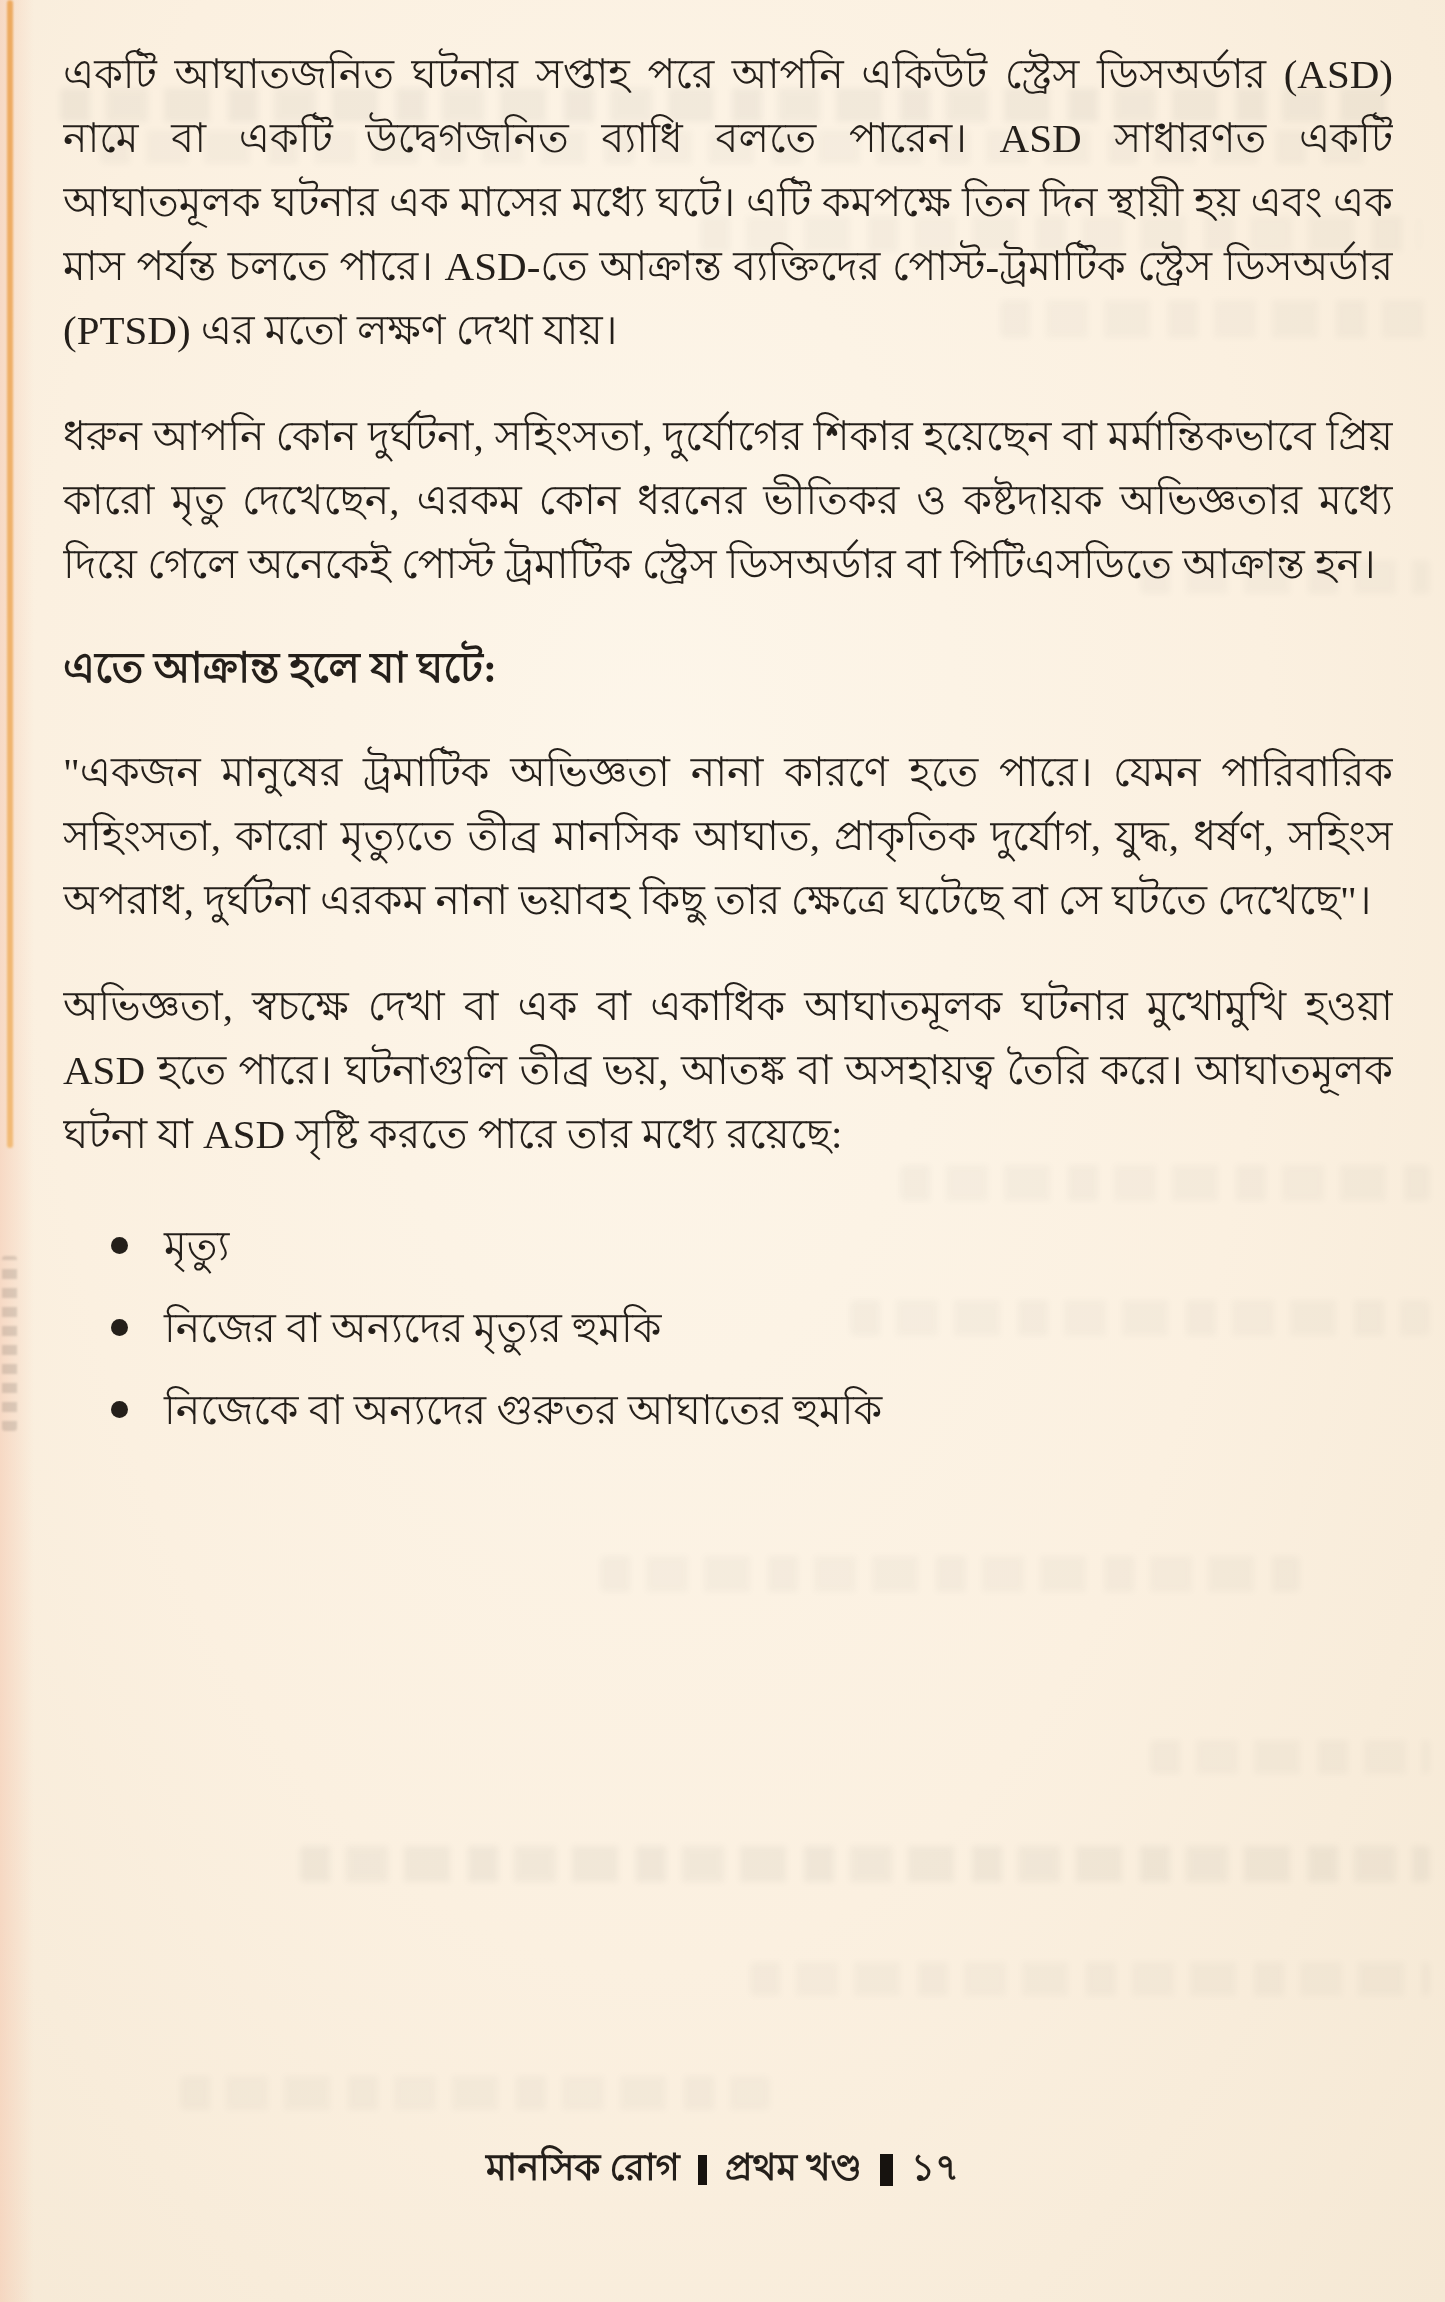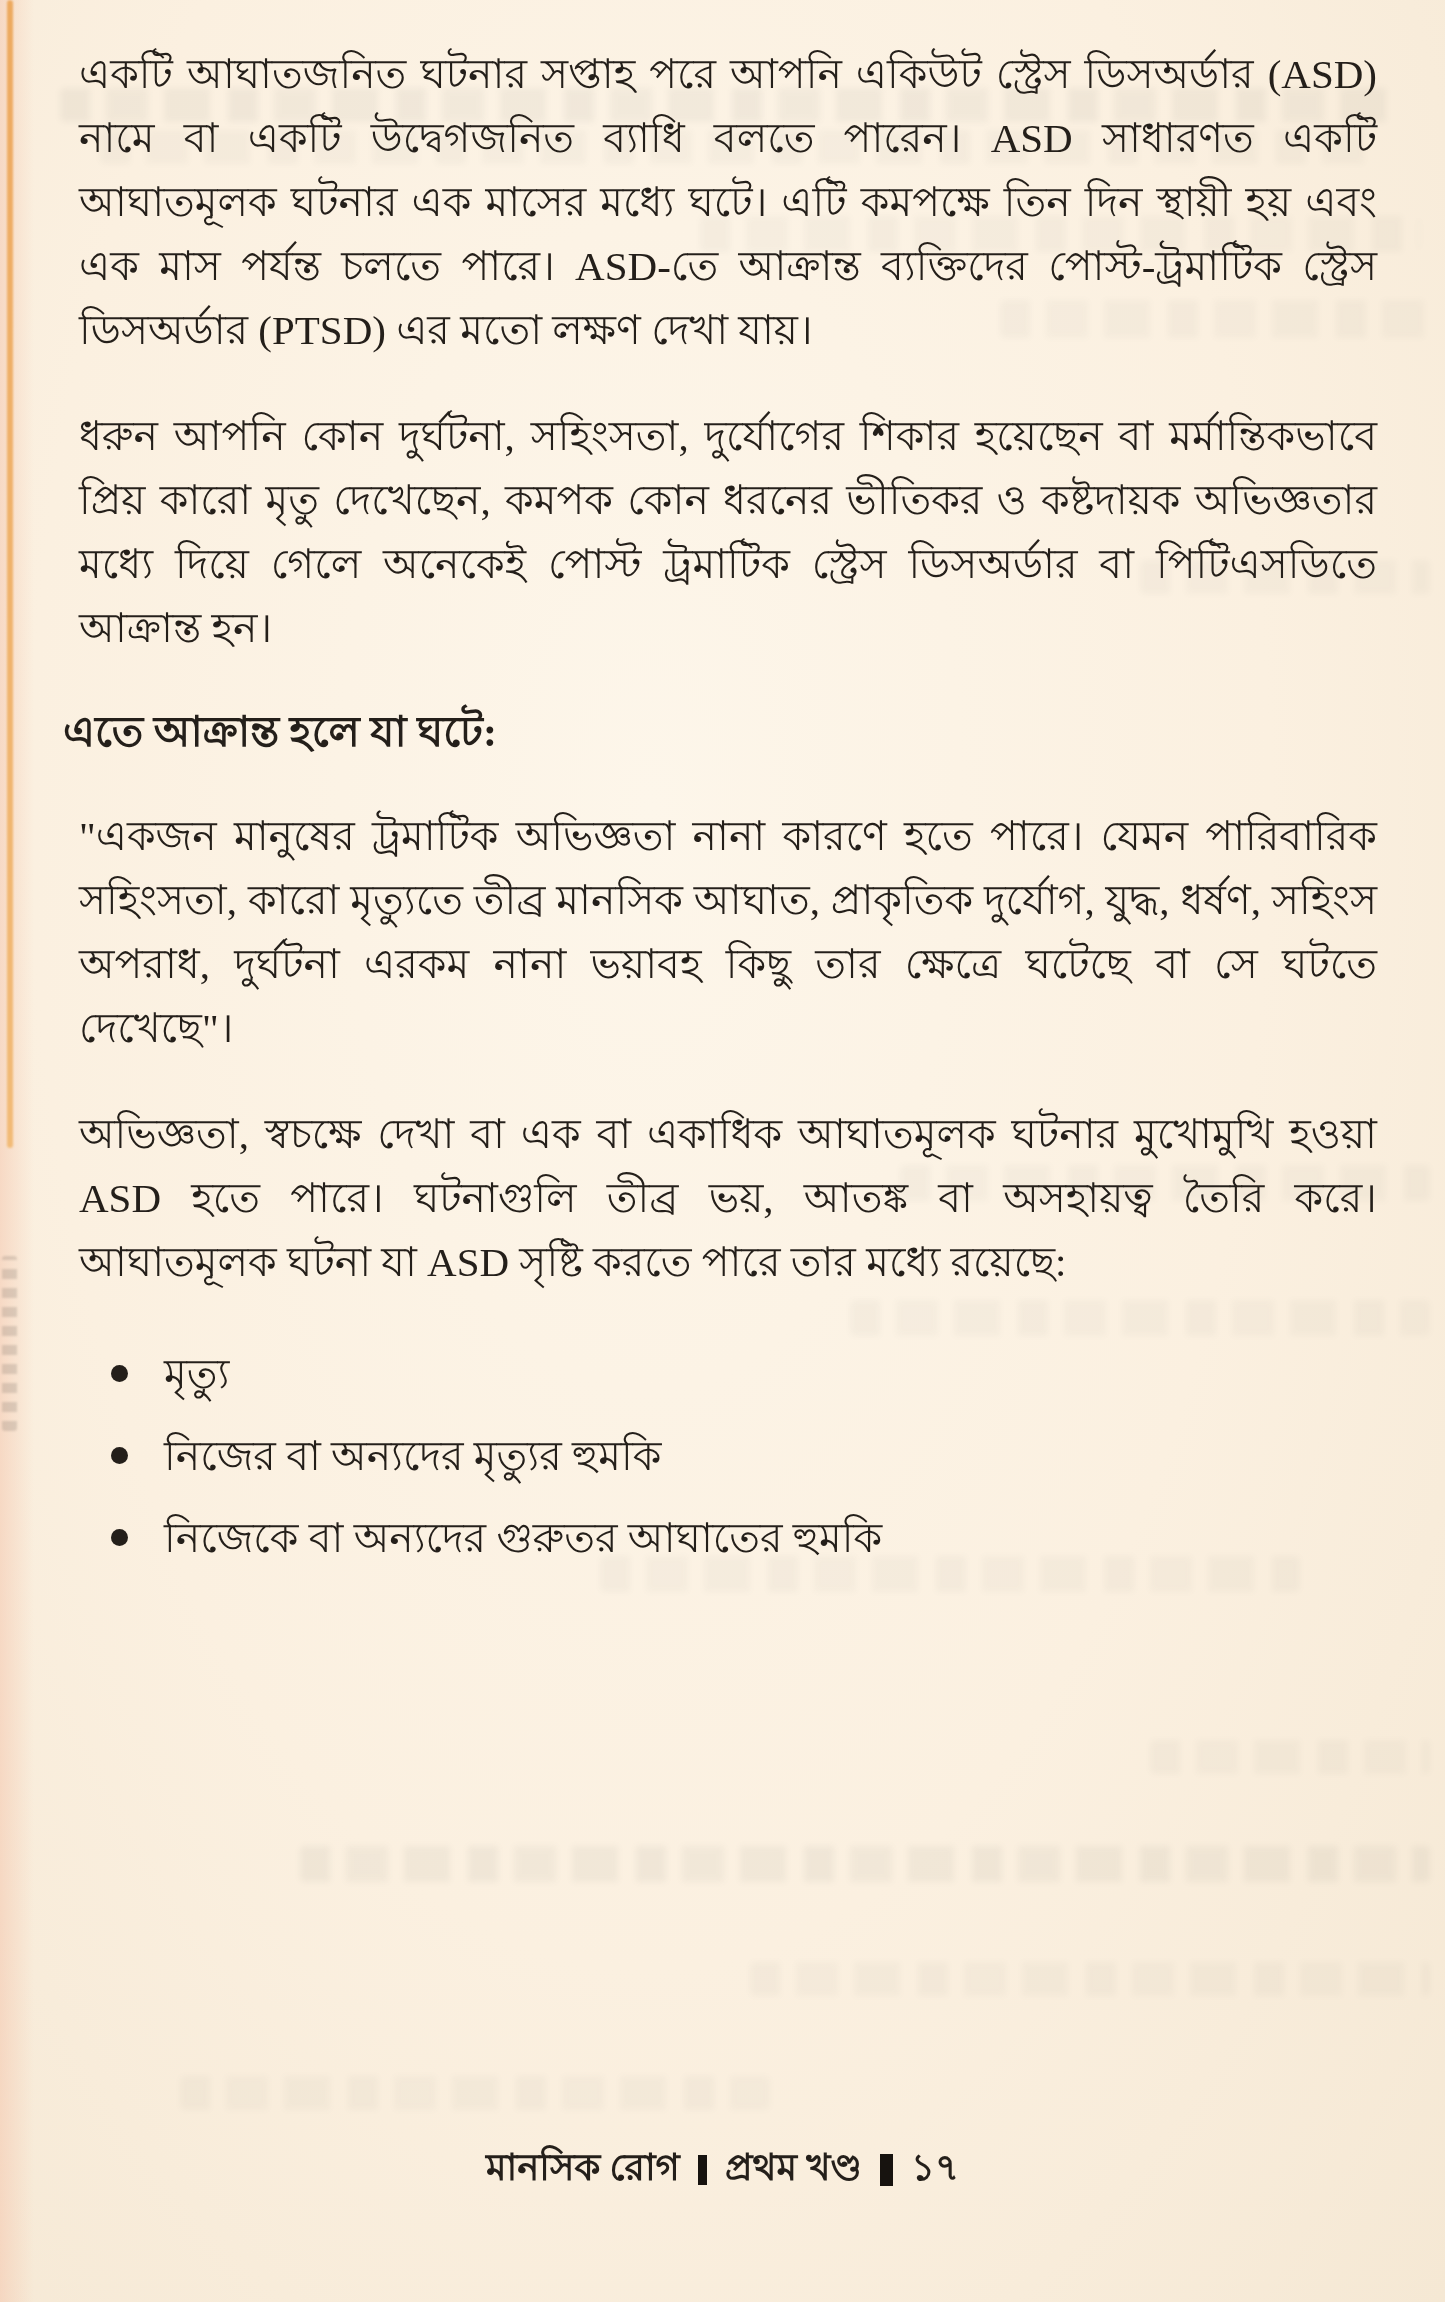--- a/index.html
+++ b/index.html
@@ -37,21 +37,21 @@
   }
   .ghost.dim { opacity:.08; }
 
   .content { position:absolute; left:63px; top:0; width:1330px; height:2110px; overflow:hidden; }
   .headings { padding-right:110px; text-align:center; }
   .title-en { margin:250px 0 0; font-size:60px; font-weight:normal; letter-spacing:1px; }
   .title-bn { margin:16px 0 0; font-size:55px; font-weight:bold; }
   .subtitle-bn { margin:14px 0 0; font-size:52px; font-weight:bold; }
 
   .body-p {
-    margin:42px 16px 0;
+    margin:42px 0 0;
     font-size:41px; line-height:64px;
     text-align:justify; text-justify:inter-word;
   }
   .section-heading { margin:42px 0 0; font-size:42px; font-weight:bold; line-height:60px; }
 
   .bullets { list-style:none; margin:54px 0 0; padding:0 0 0 48px; }
   .bullets li { display:flex; align-items:flex-start; gap:36px; font-size:41px; line-height:52px; margin:0 0 30px; }
   .dot { flex:none; width:17px; height:17px; border-radius:50%; background:#241f1a; margin-top:17px; }
 
   .footer {
@@ -81,21 +81,21 @@
   <div class="ghost dim" style="left:850px;  top:1300px; width:580px;  height:36px;"></div>
   <div class="ghost dim" style="left:600px;  top:1556px; width:700px;  height:36px;"></div>
   <div class="ghost dim" style="left:1150px; top:1740px; width:280px;  height:34px;"></div>
   <div class="ghost" style="left:300px;  top:1846px; width:1130px; height:36px;"></div>
   <div class="ghost dim" style="left:750px;  top:1962px; width:680px;  height:34px;"></div>
   <div class="ghost dim" style="left:180px;  top:2076px; width:590px;  height:34px;"></div>
 
   <div class="content">
 
     <p class="body-p">একটি আঘাতজনিত ঘটনার সপ্তাহ পরে আপনি একিউট স্ট্রেস ডিসঅর্ডার (ASD) নামে বা একটি উদ্বেগজনিত ব্যাধি বলতে পারেন। ASD সাধারণত একটি আঘাতমূলক ঘটনার এক মাসের মধ্যে ঘটে। এটি কমপক্ষে তিন দিন স্থায়ী হয় এবং এক মাস পর্যন্ত চলতে পারে। ASD-তে আক্রান্ত ব্যক্তিদের পোস্ট-ট্রমাটিক স্ট্রেস ডিসঅর্ডার (PTSD) এর মতো লক্ষণ দেখা যায়।</p>
-    <p class="body-p">ধরুন আপনি কোন দুর্ঘটনা, সহিংসতা, দুর্যোগের শিকার হয়েছেন বা মর্মান্তিকভাবে প্রিয় কারো মৃতু দেখেছেন, কমপক কোন ধরনের ভীতিকর ও কষ্টদায়ক অভিজ্ঞতার মধ্যে দিয়ে গেলে অনেকেই পোস্ট ট্রমাটিক স্ট্রেস ডিসঅর্ডার বা পিটিএসডিতে আক্রান্ত হন।</p>
+    <p class="body-p">ধরুন আপনি কোন দুর্ঘটনা, সহিংসতা, দুর্যোগের শিকার হয়েছেন বা মর্মান্তিকভাবে প্রিয় কারো মৃতু দেখেছেন, এরকম কোন ধরনের ভীতিকর ও কষ্টদায়ক অভিজ্ঞতার মধ্যে দিয়ে গেলে অনেকেই পোস্ট ট্রমাটিক স্ট্রেস ডিসঅর্ডার বা পিটিএসডিতে আক্রান্ত হন।</p>
 
     <h4 class="section-heading">এতে আক্রান্ত হলে যা ঘটে:</h4>
 
     <p class="body-p">"একজন মানুষের ট্রমাটিক অভিজ্ঞতা নানা কারণে হতে পারে। যেমন পারিবারিক সহিংসতা, কারো মৃত্যুতে তীব্র মানসিক আঘাত, প্রাকৃতিক দুর্যোগ, যুদ্ধ, ধর্ষণ, সহিংস অপরাধ, দুর্ঘটনা এরকম নানা ভয়াবহ কিছু তার ক্ষেত্রে ঘটেছে বা সে ঘটতে দেখেছে"।</p>
     <p class="body-p">অভিজ্ঞতা, স্বচক্ষে দেখা বা এক বা একাধিক আঘাতমূলক ঘটনার মুখোমুখি হওয়া ASD হতে পারে। ঘটনাগুলি তীব্র ভয়, আতঙ্ক বা অসহায়ত্ব তৈরি করে। আঘাতমূলক ঘটনা যা ASD সৃষ্টি করতে পারে তার মধ্যে রয়েছে:</p>
 
     <ul class="bullets">
       <li>
         <span class="dot"></span>
         <span>মৃত্যু</span>

